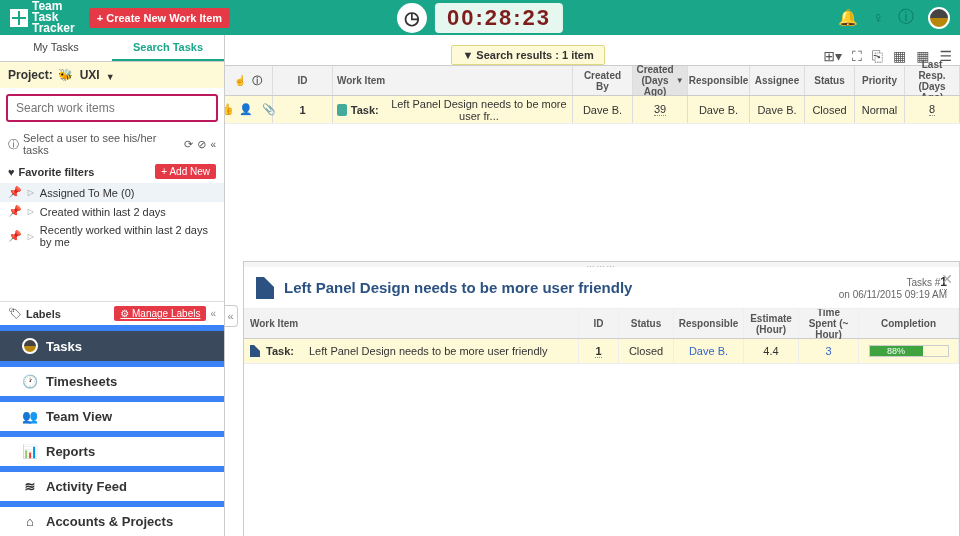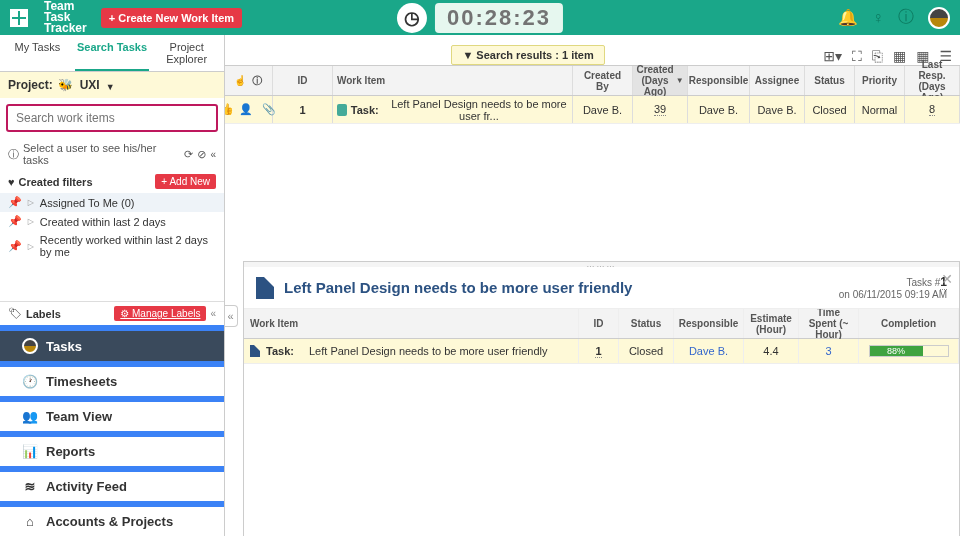--- a/index.html
+++ b/index.html
@@ -1,25 +1,25 @@
 <!DOCTYPE html>
 <html><head>
 <meta charset="utf-8">
 <style>
 * { box-sizing: border-box; margin: 0; padding: 0; font-family: -apple-system, "Segoe UI", Arial, sans-serif; }
 body { width: 960px; height: 536px; overflow: hidden; background: #fff; font-size: 12px; color: #333; position: relative; }
 .header { height: 35px; background: #1aa789; display: flex; align-items: center; padding: 0 10px; position: relative; }
-.logo { display: flex; align-items: center; color: #fff; font-weight: bold; font-size: 12px; line-height: 11px; gap: 12px; }
+.logo { display: flex; align-items: center; color: #fff; font-weight: bold; font-size: 12px; line-height: 11px; }
 .logo-ic { width: 18px; height: 18px; background: #fff; margin-right: 4px; position: relative; }
 .logo-ic::before { content: ""; position: absolute; left: 8px; top: 2px; width: 2px; height: 14px; background: #1aa789; }
 .logo-ic::after { content: ""; position: absolute; left: 2px; top: 8px; width: 14px; height: 2px; background: #1aa789; }
 .btn-create { background: #e63946; color: #fff; border: none; padding: 4px 8px; border-radius: 3px; font-size: 11px; font-weight: bold; margin-left: 14px; cursor: pointer; }
 .timer { position: absolute; left: 50%; transform: translateX(-50%); display: flex; align-items: center; gap: 8px; }
 .timer-ic { width: 30px; height: 30px; border-radius: 50%; background: #fff; display: flex; align-items: center; justify-content: center; font-size: 18px; font-weight: bold; }
-.timer-val { background: #e6f7ef; color: #737373; font-weight: bold; font-size: 22px; padding: 2px 12px; border-radius: 4px; letter-spacing: 2px; }
+.timer-val { background: #e6f7ef; color: #7f1d1d; font-weight: bold; font-size: 22px; padding: 2px 12px; border-radius: 4px; letter-spacing: 2px; }
 .hdr-icons { margin-left: auto; display: flex; gap: 14px; align-items: center; color: #0c7a60; }
 .hdr-icons span { font-size: 16px; cursor: pointer; }
 .avatar { width: 22px; height: 22px; border-radius: 50%; background: linear-gradient(#444 50%, #b8860b 50%); border: 2px solid #fff; }
 .content { display: flex; height: 501px; position: relative; }
 .sidebar { width: 225px; border-right: 1px solid #ccc; display: flex; flex-direction: column; background: #fff; }
 .tabs { display: flex; border-bottom: 1px solid #ccc; }
 .tab { flex: 1; text-align: center; padding: 6px 0; font-size: 11px; cursor: pointer; color: #444; }
 .tab.active { color: #1aa789; font-weight: bold; border-bottom: 2px solid #1aa789; }
 .proj-row { background: #fef9d7; padding: 6px 8px; display: flex; align-items: flex-end; gap: 6px; font-weight: bold; font-size: 12px; }
 .search-row { padding: 6px; }
@@ -93,41 +93,40 @@
     <span>ⓘ</span>
     <span class="avatar"></span>
   </div>
 </div>
 
 <div class="content">
   <div class="sidebar">
     <div class="tabs">
       <div class="tab" style="white-space:pre-line;">My Tasks</div>
       <div class="tab active" style="white-space:pre-line;">Search Tasks</div>
-      <div class="tab" style="white-space:pre-line;">Project Explorer</div>
     </div>
     <div class="proj-row">
       <span>Project:</span>
       <span>🐝</span>
       <span>UXI</span>
       <span style="font-size:9px;">▼</span>
     </div>
     <div class="search-row">
       <input class="search-inp" placeholder="Search work items" style="">
     </div>
     <div class="info-row">
       <span>ⓘ</span>
       <span>Select a user to see his/her tasks</span>
       <span class="ref">⟳</span>
       <span class="ref">⊘</span>
       <span class="ref" style="font-size:10px;">«</span>
     </div>
     <div class="fav-hdr">
       <span>♥</span>
-      <span style="margin-left:4px;">Created filters</span>
+      <span style="margin-left:4px;">Favorite filters</span>
       <button class="btn-add">+ Add New</button>
     </div>
     <ul class="filters">
       <li class="sel">
           <span class="pin">📌</span>
           <span class="tri">▷</span>
           <span>Assigned To Me (0)</span>
         </li>
       <li>
           <span class="pin">📌</span>

